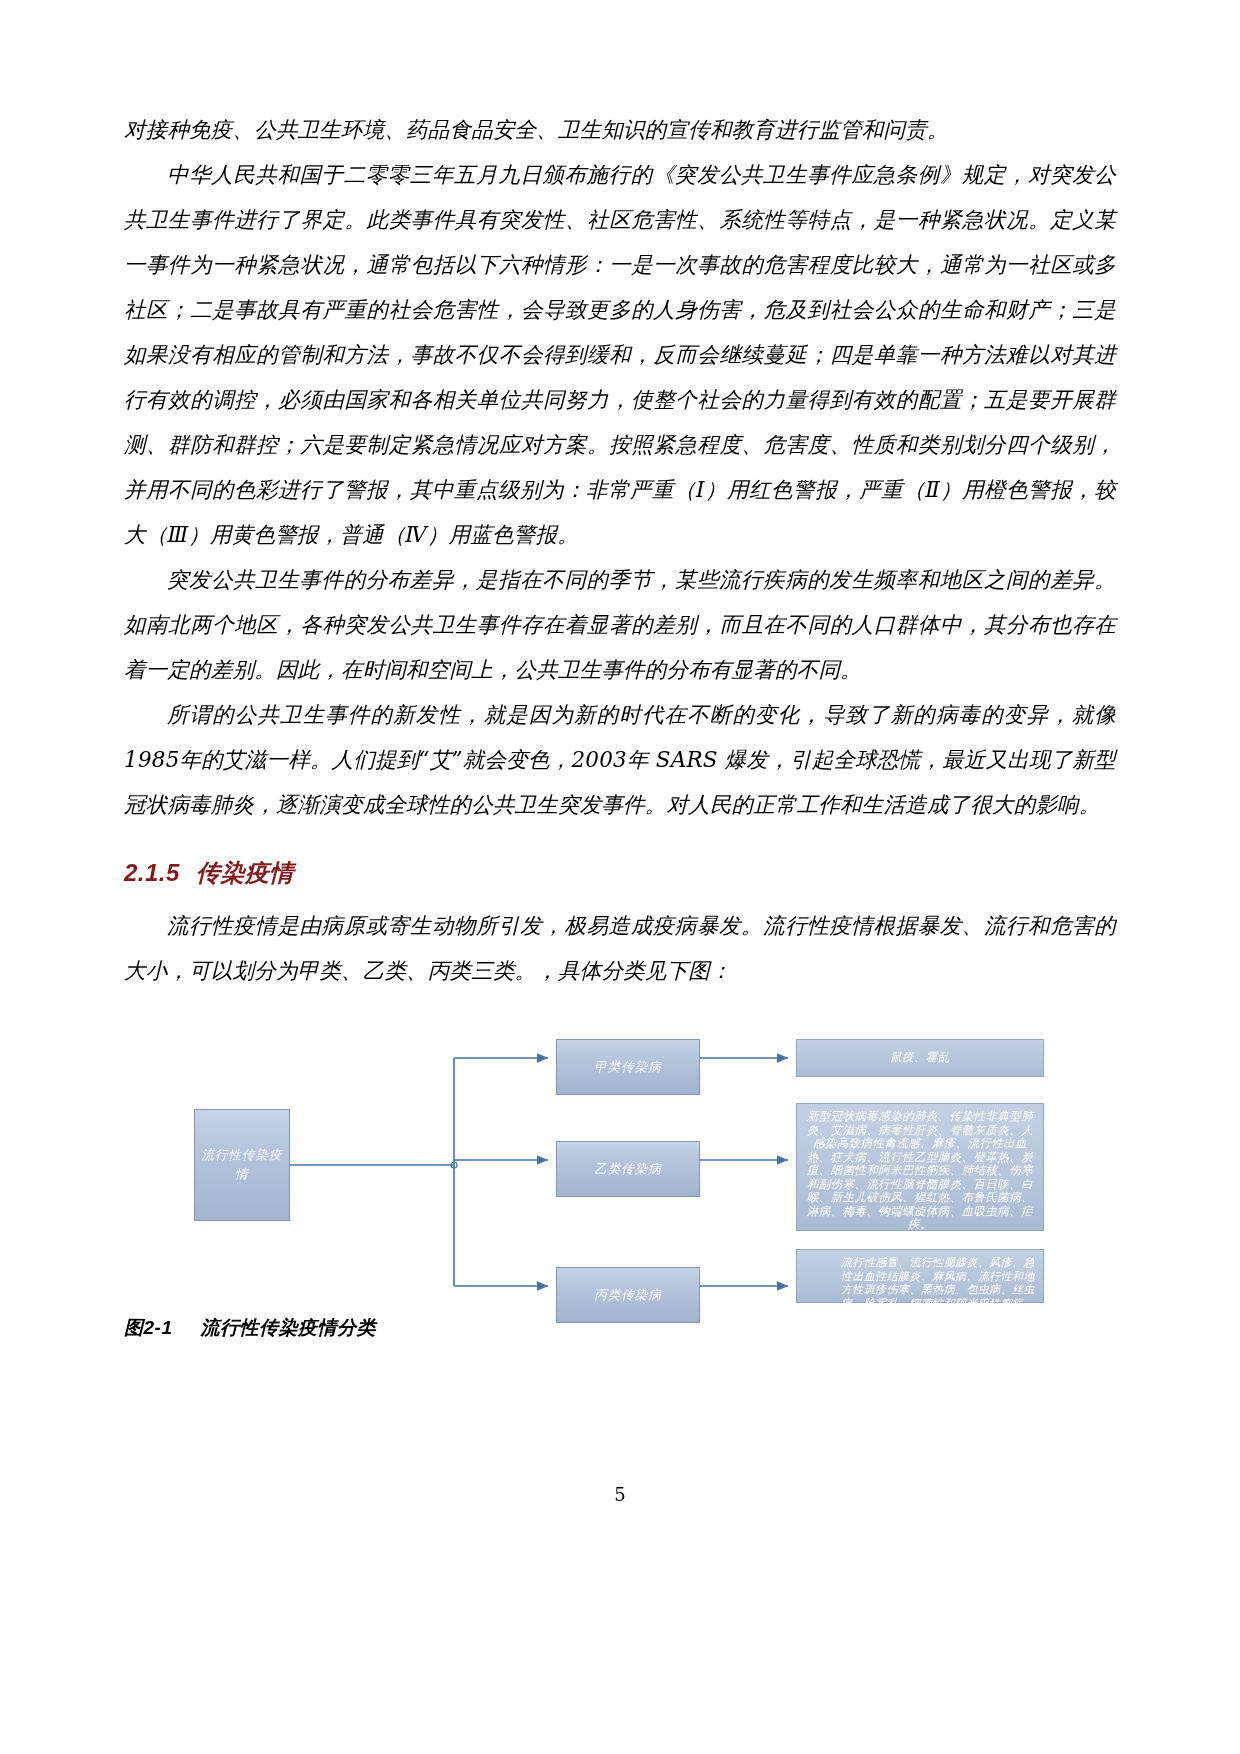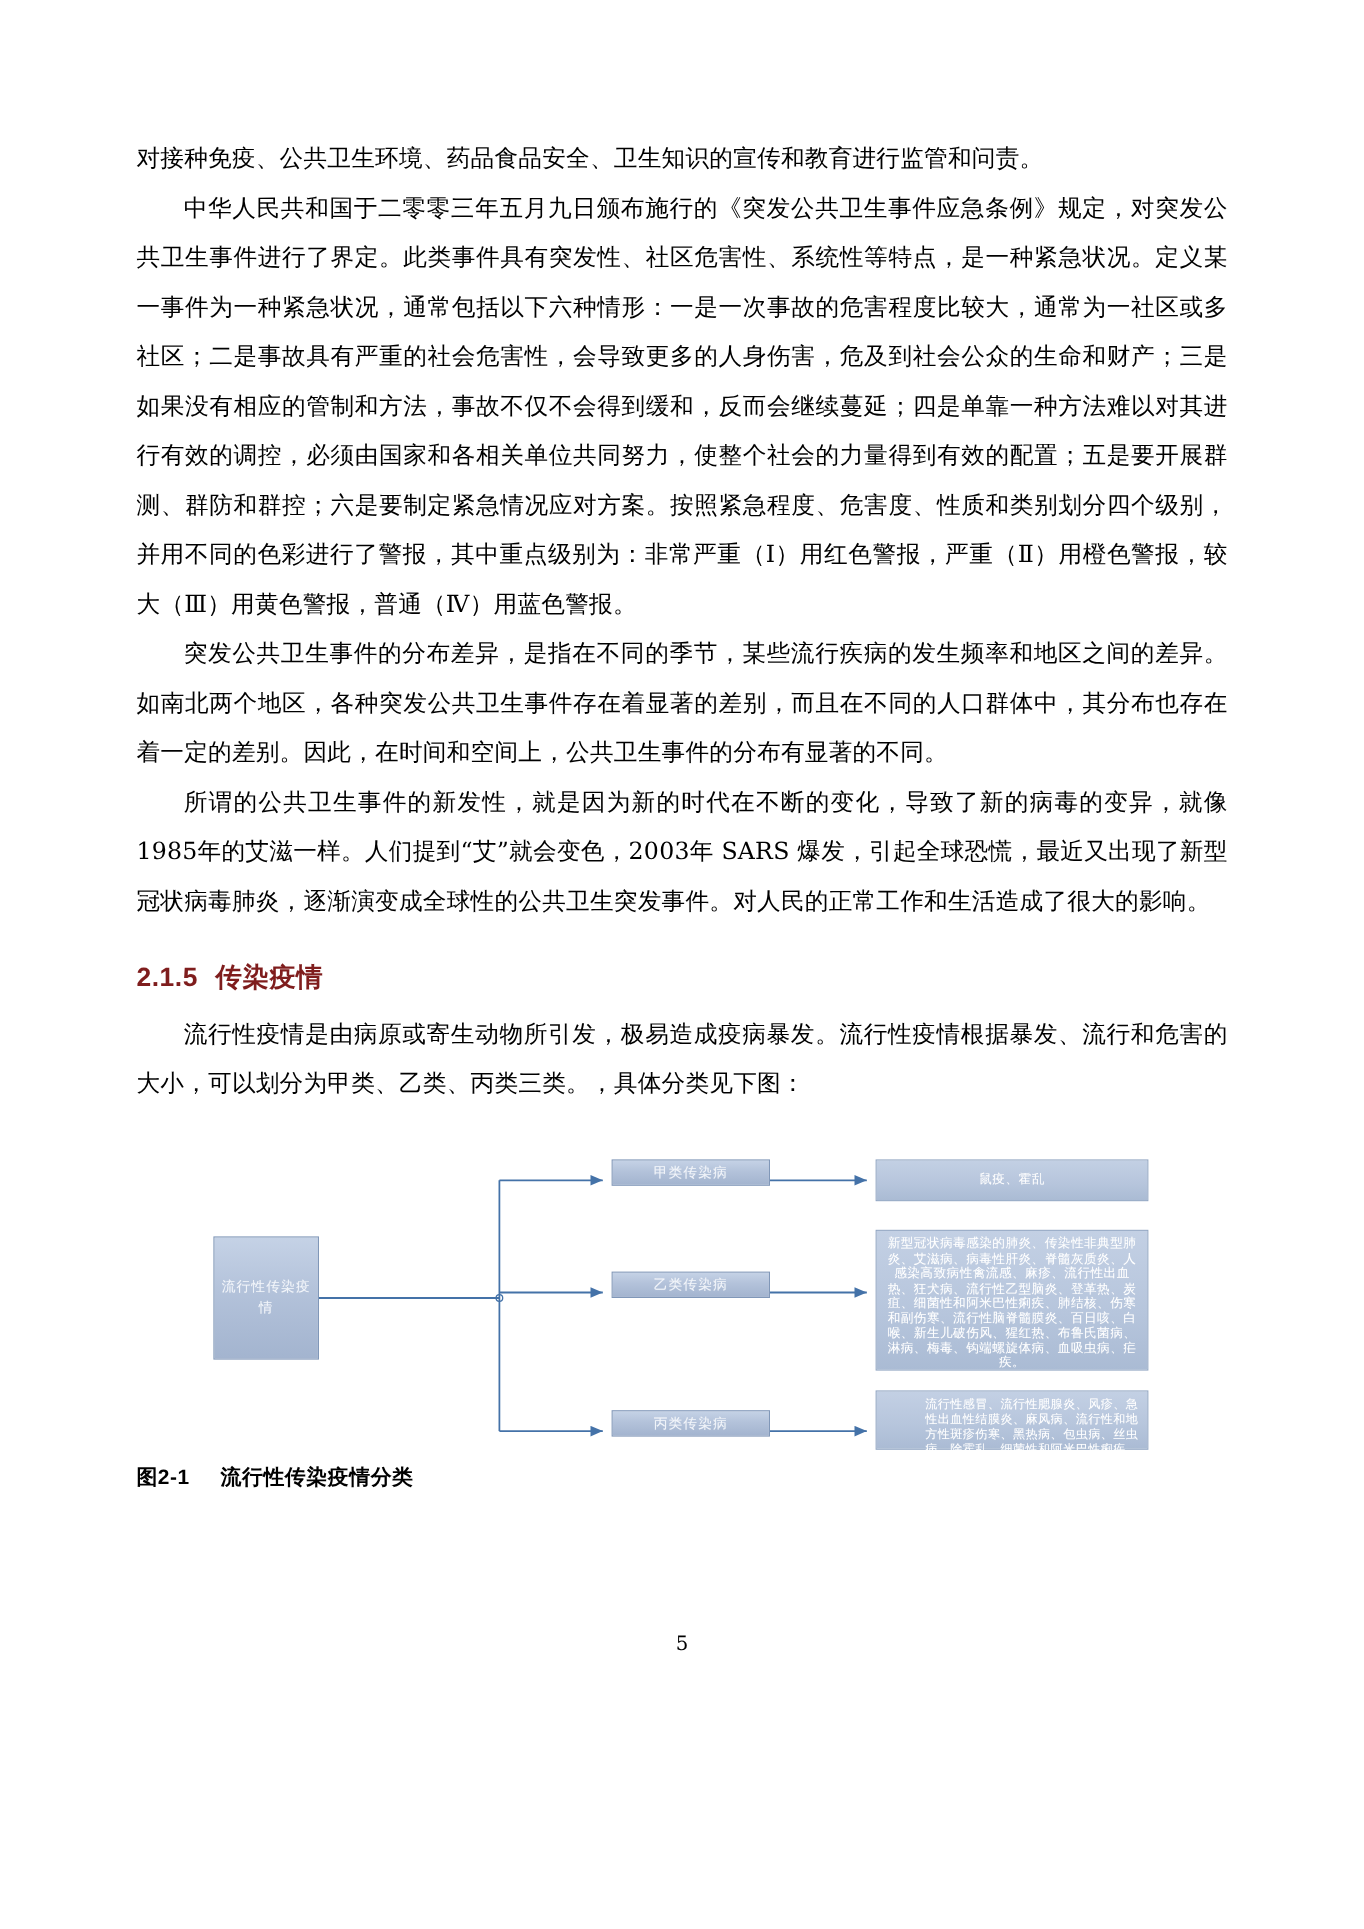--- a/index.html
+++ b/index.html
@@ -13,22 +13,23 @@
   }
   .page {
     position:absolute;
     left:0; top:0;
     width:1240px; height:1754px;
     box-sizing:border-box;
   }
   .content {
     position:absolute;
     left:124px;
-    top:122px;
-    width:992px;
+    top:107px;
+    width:992px;
+    font-style:italic;
   }
   p.body-text {
     font-family:"DejaVu Serif", serif;
     font-size:21.5px;
     line-height:45px;
     margin:0;
     text-align:justify;
     text-justify:inter-ideograph;
     letter-spacing:0.2px;
     color:#000;
@@ -72,21 +73,21 @@
     text-shadow:0 0 1px rgba(255,255,255,.35);
   }
   .node.root {
     left:70px; top:94px;
     width:96px; height:112px;
     font-size:12.5px;
     line-height:19px;
     padding:4px;
   }
   .node.cat {
-    width:144px; height:24px;
+    width:144px; height:56px;
     font-size:12.5px;
   }
   .node.cat.a { left:432px; top:24px; }
   .node.cat.b { left:432px; top:126px; }
   .node.cat.c { left:432px; top:252px; }
 
   .node.list {
     border:1px solid #93a7c4;
     background:linear-gradient(180deg,#c3d0e4 0%,#b6c5dc 60%,#aabbd4 100%);
     display:block;

